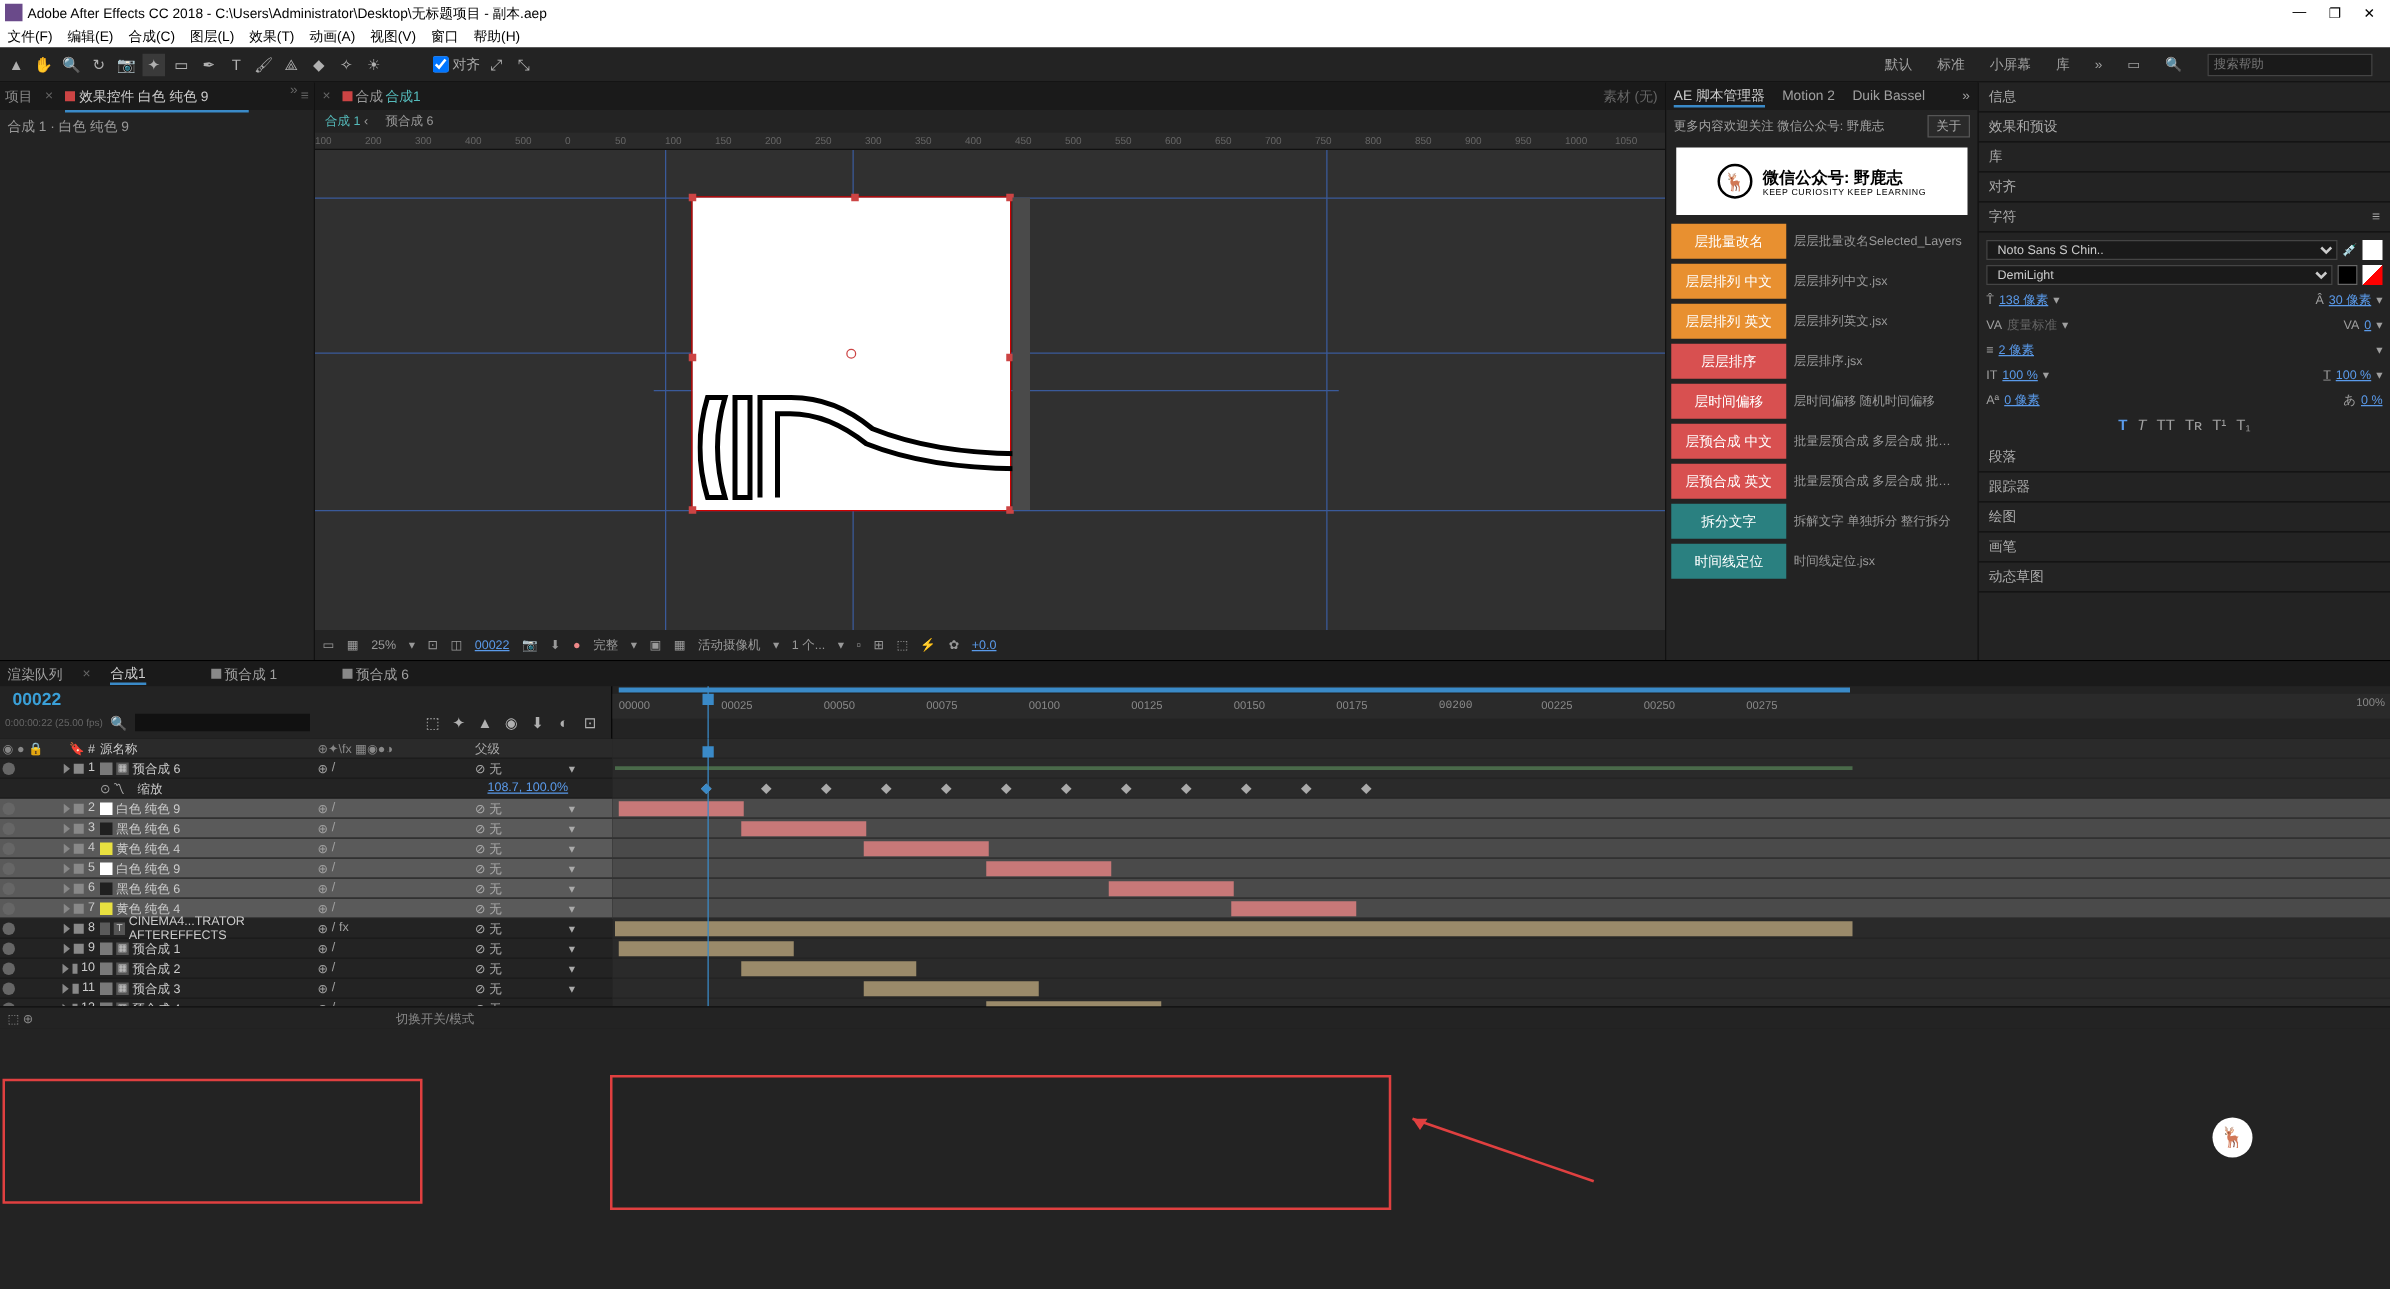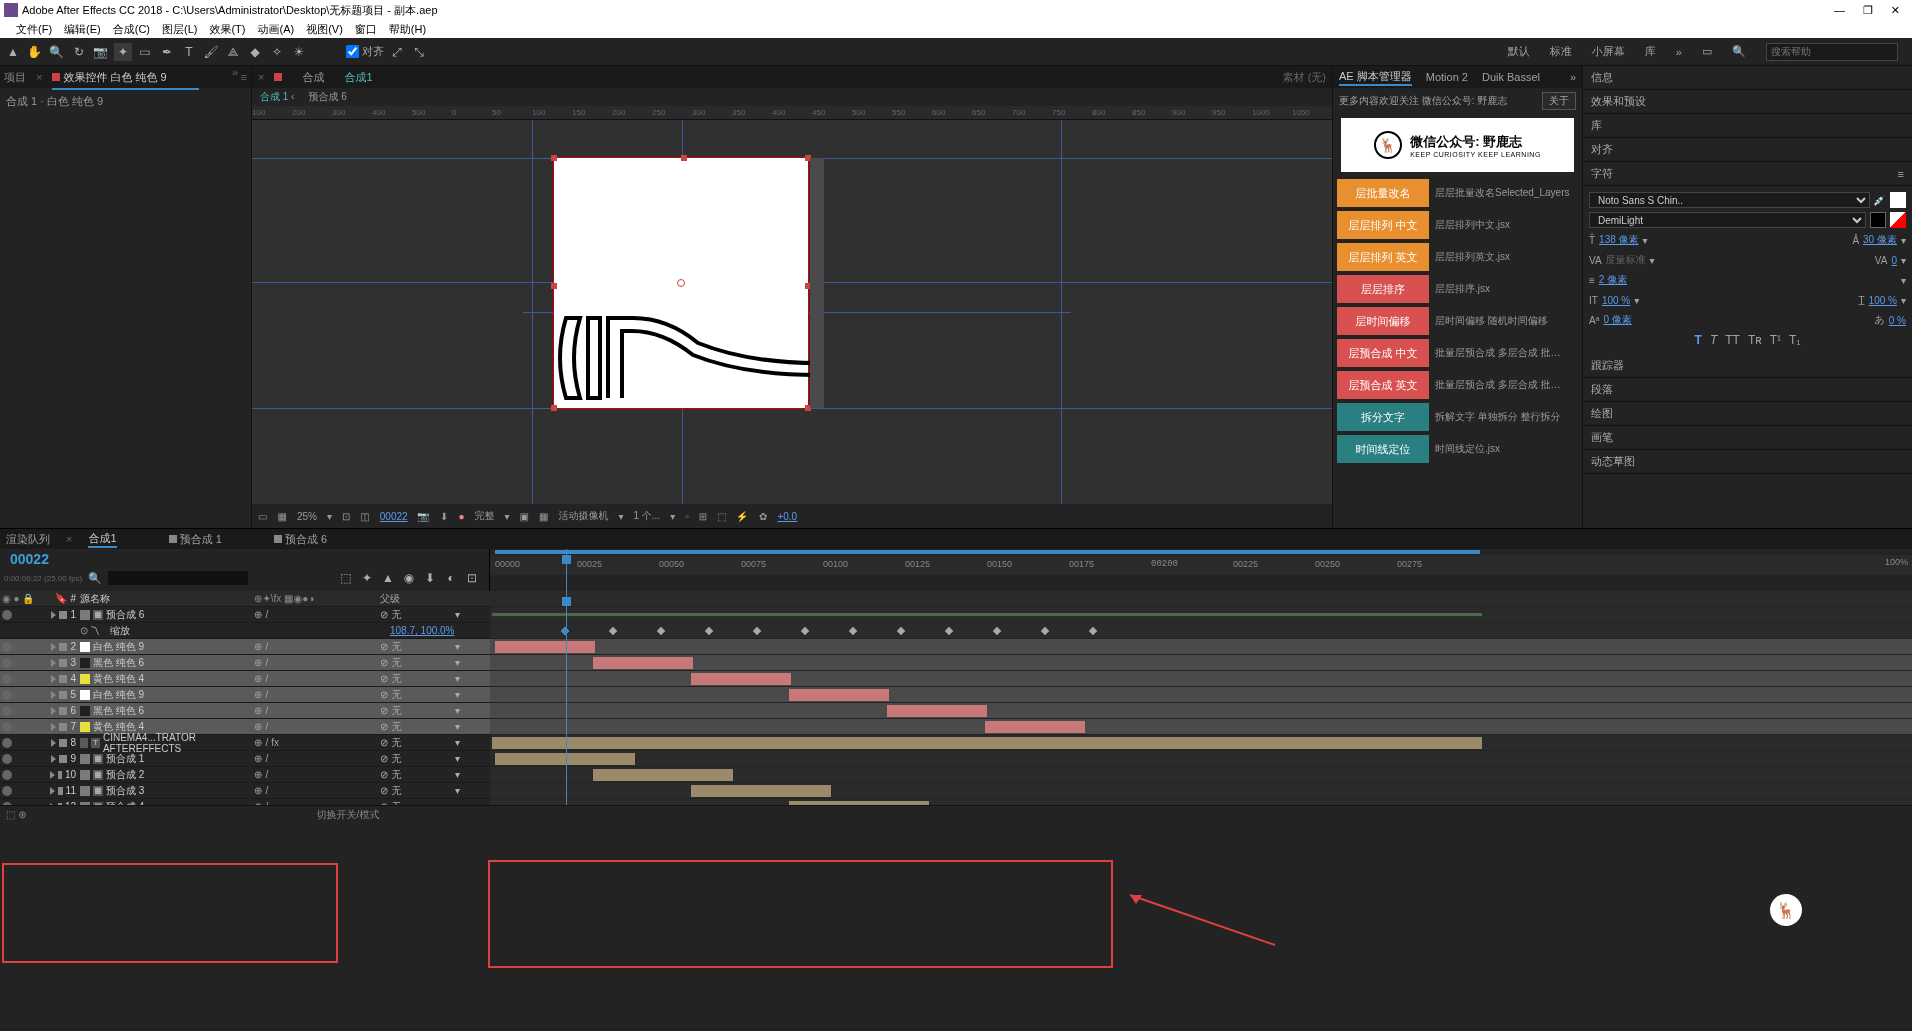--- a/index.html
+++ b/index.html
@@ -1,35 +1,35 @@
 <!DOCTYPE html>
 <html><head>
 <meta charset="utf-8">
 <style>
 * { margin: 0; padding: 0; box-sizing: border-box; font-family: "Microsoft YaHei", Arial, sans-serif; }
 body { background: #232323; color: #a0a0a0; font-size: 11px; overflow: hidden; width: 1912px; height: 1031px; }
 .titlebar { background: #fff; color: #000; display: flex; align-items: center; height: 20px; padding: 0 4px; }
 .titlebar .icon { width: 14px; height: 14px; background: #6a4a8a; margin-right: 4px; }
 .titlebar .wincontrols { margin-left: auto; display: flex; gap: 18px; padding-right: 8px; }
-.menubar { background: #fff; color: #000; height: 18px; display: flex; gap: 12px; padding: 0 16px; font-size: 11px; align-items: center; }
+.menubar { background: #fff; color: #000; height: 18px; display: flex; gap: 12px; padding: 0 6px; font-size: 11px; align-items: center; }
 .toolbar { background: #232323; height: 28px; border-bottom: 1px solid #111; display: flex; align-items: center; padding: 0 4px; gap: 4px; }
 .tool-ico { width: 18px; height: 18px; display: inline-flex; align-items: center; justify-content: center; color: #b0b0b0; font-size: 12px; }
 .tool-ico.active { background: #3a3a3a; }
 .toolbar-right { margin-left: auto; display: flex; gap: 20px; padding-right: 10px; align-items: center; }
 .searchbox { width: 132px; height: 18px; background: #1a1a1a; border: 1px solid #444; color: #888; padding: 0 4px; font-size: 10px; }
 .main-row { display: flex; height: 462px; }
 .left-col { width: 252px; background: #232323; border-right: 1px solid #111; }
 .panel-tabs { display: flex; background: #1a1a1a; height: 22px; align-items: center; padding: 0 4px; gap: 10px; font-size: 11px; }
 .panel-tabs .tab { color: #888; display: flex; align-items: center; gap: 3px; }
 .panel-tabs .tab.active { color: #ccc; }
 .small-red { width: 8px; height: 8px; background: #c44; }
 .left-content { padding: 4px 6px; color: #999; font-size: 11px; }
 .center-col { flex: 1; background: #1e1e1e; display: flex; flex-direction: column; }
 .comp-tabs { display: flex; background: #1a1a1a; height: 22px; align-items: center; padding: 0 6px; gap: 10px; }
-.comp-tabs .tab { color: #888; display: flex; gap: 20px; align-items: center; }
+.comp-tabs .tab { color: #888; display: flex; gap: 2px; align-items: center; }
 .viewer-tabs { display: flex; background: #232323; height: 18px; align-items: center; padding: 0 8px; gap: 14px; font-size: 10px; }
 .viewer-tabs span { color: #999; }
 .viewer-tabs .cyan { color: #5bb; }
 .ruler { height: 14px; background: #2a2a2a; border-bottom: 1px solid #111; font-size: 8px; color: #666; position: relative; overflow: hidden; }
 .ruler-tick { position: absolute; top: 2px; font-size: 8px; }
 .viewer { flex: 1; background: #303030; position: relative; }
 .canvas-guide { position: absolute; left: 280px; top: 0; width: 530px; height: 100%; border-left: 1px solid #3a5a9a; border-right: 1px solid #3a5a9a; }
 .canvas-guide::before { content: ""; position: absolute; top: 50%; left: -10px; right: -10px; height: 1px; background: #3a5a9a; }
 .canvas-white { position: absolute; left: 302px; top: 38px; width: 254px; height: 250px; background: #fff; outline: 1px solid #c00; }
 .canvas-white .handle { position: absolute; width: 6px; height: 6px; background: #c44; }
@@ -380,22 +380,22 @@
           </div>
           <div class="char-row" style="gap:8px;justify-content:center;font-size:12px">
             <b style="color:#5a9aea">T</b>
             <i>T</i>
             <span>TT</span>
             <span>Tʀ</span>
             <span>T¹</span>
             <span>T₁</span>
           </div>
         </div>
+        <div class="prop-section">段落</div>
         <div class="prop-section">跟踪器</div>
-        <div class="prop-section">段落</div>
         <div class="prop-section">绘图</div>
         <div class="prop-section">画笔</div>
         <div class="prop-section">动态草图</div>
       </div>
   </div>
 </div>
 
 <div class="timeline">
   <div class="tl-tabs">
     <span>渲染队列</span>

